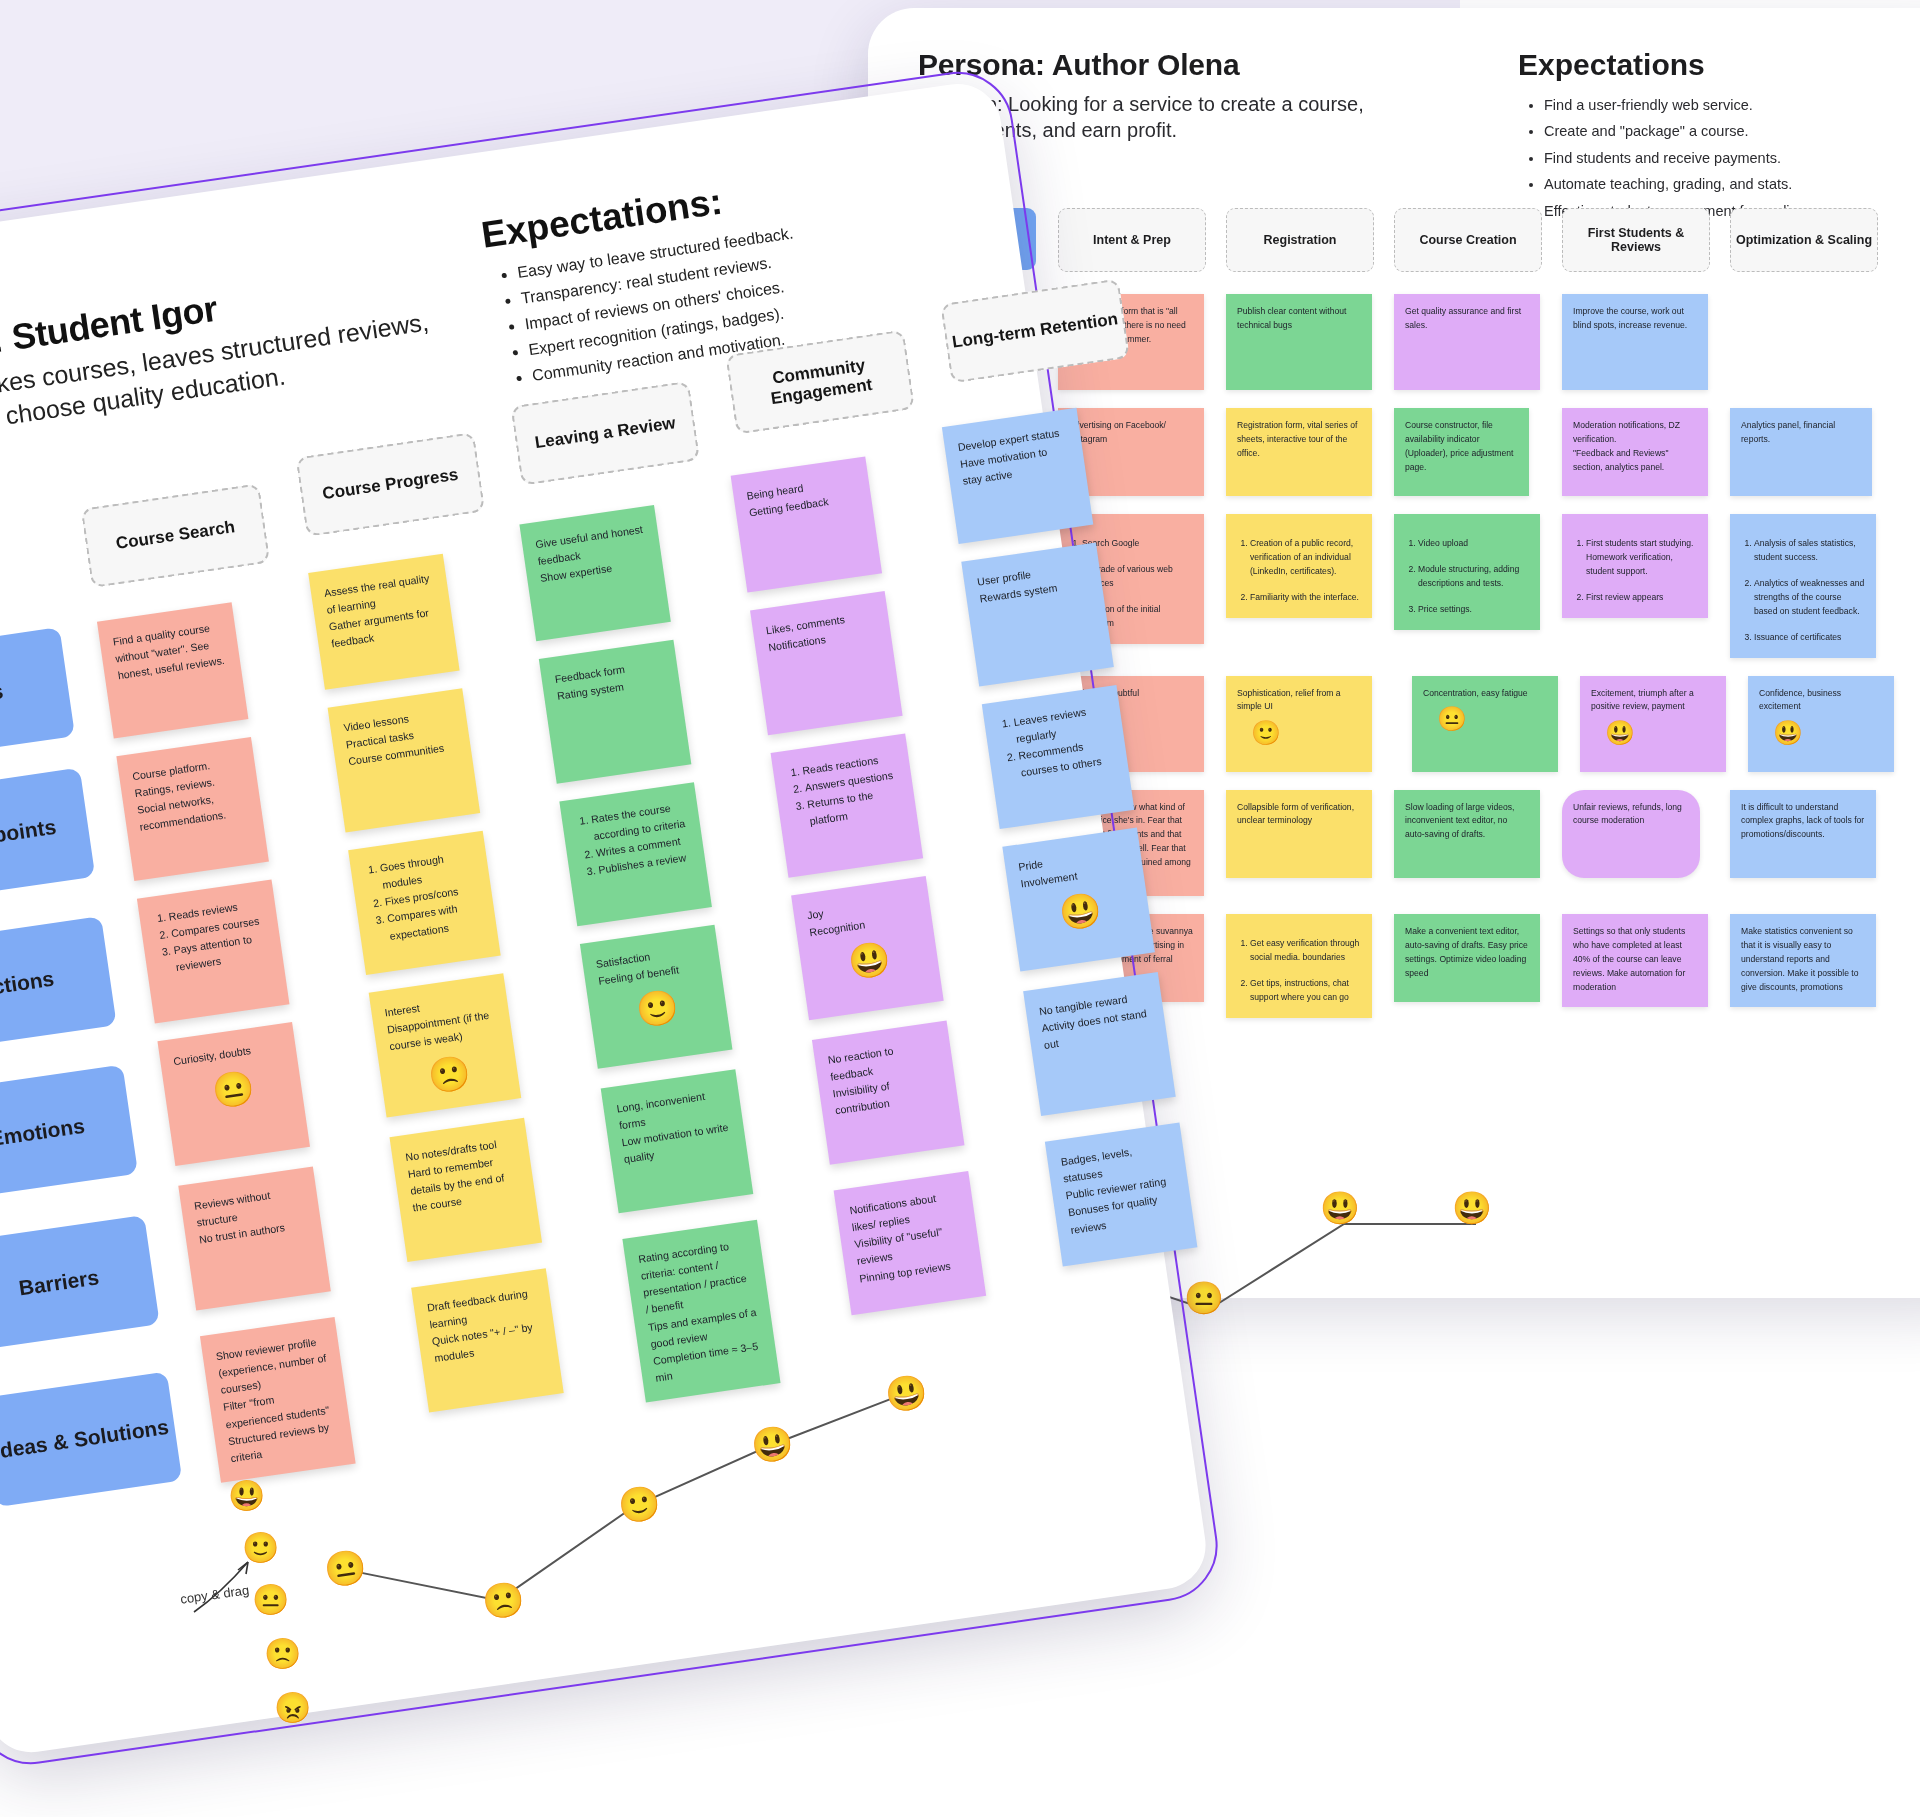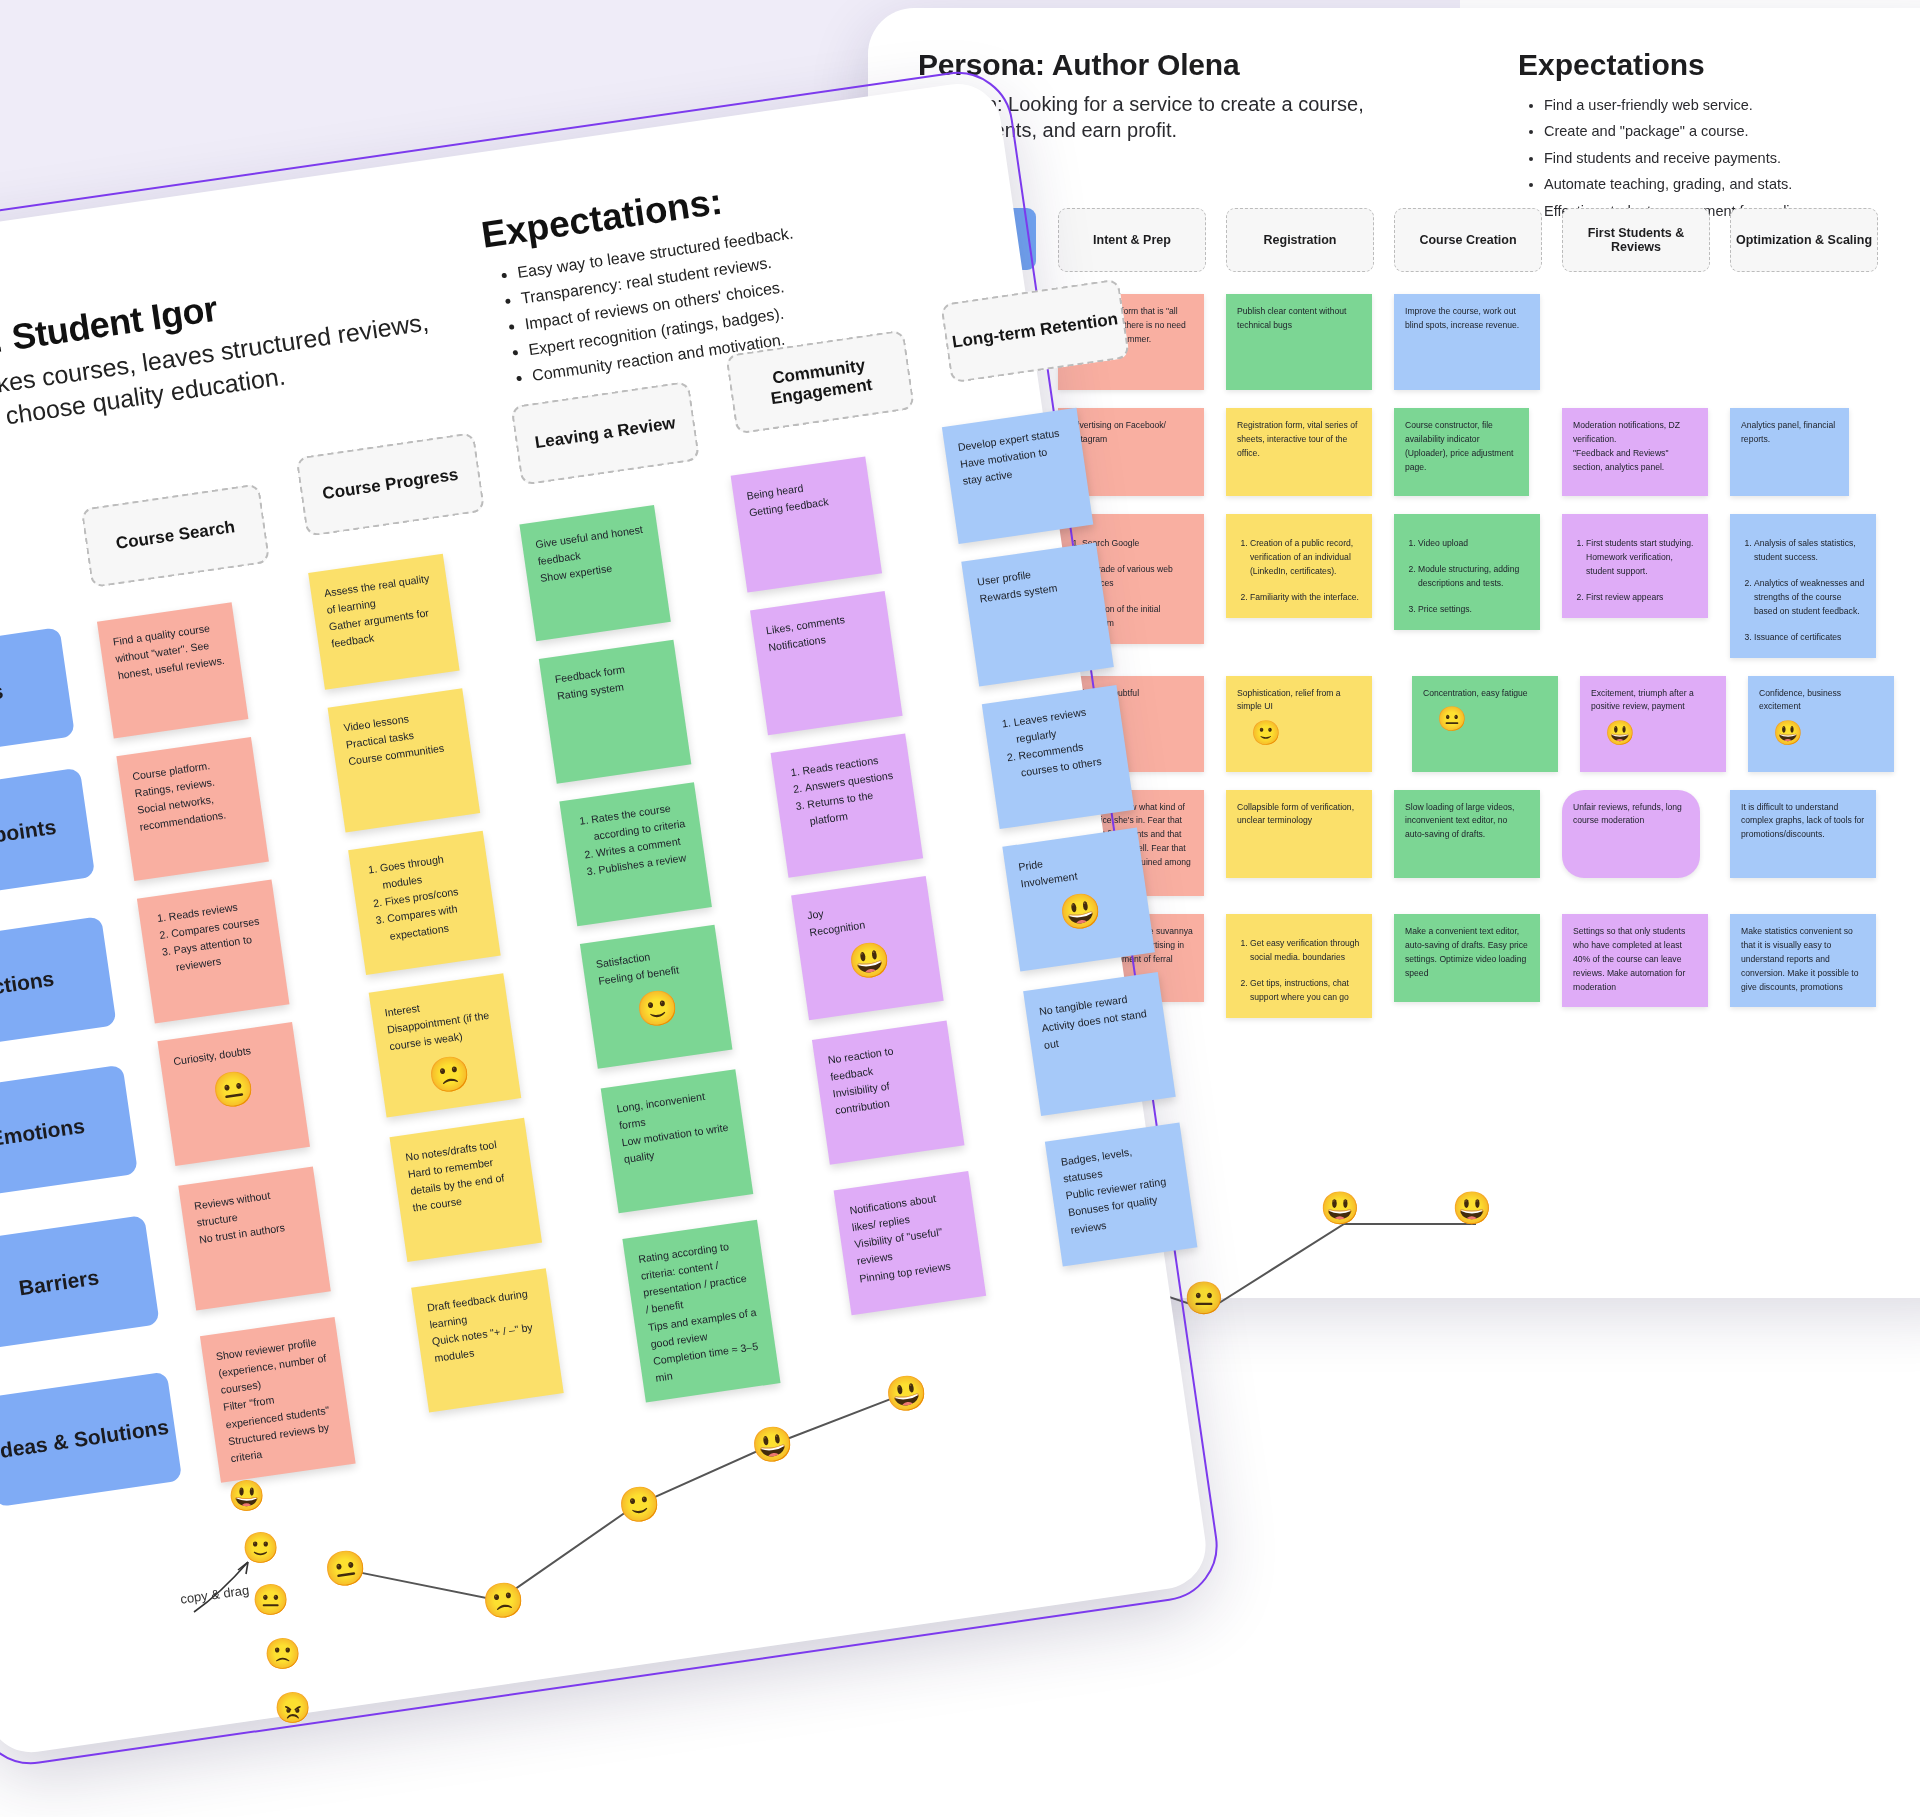--- a/index.html
+++ b/index.html
@@ -159,20 +159,25 @@
           <div class="o-note pink" style="width: 146px; min-height: 96px;">
             <div style="white-space: pre-line;">Know the platform that is "all inclusive" and there is no need to hire a programmer.</div>
           </div>
         </div>
         <div class="o-cell" style="width: 146px; margin-right: 22px;">
           <div class="o-note green" style="width: 146px; min-height: 96px;">
             <div style="white-space: pre-line;">Publish clear content without technical bugs</div>
           </div>
         </div>
         <div class="o-cell" style="width: 146px; margin-right: 22px;">
+          <div class="o-note purple" style="width: 146px; min-height: 96px;">
+            <div style="white-space: pre-line;">Get quality assurance and first sales.</div>
+          </div>
+        </div>
+        <div class="o-cell" style="width: 146px; margin-right: 22px;">
           <div class="o-note blue" style="width: 146px; min-height: 96px;">
             <div style="white-space: pre-line;">Improve the course, work out blind spots, increase revenue.</div>
           </div>
         </div>
       </div>
       <div class="o-row" style="margin-bottom: 18px; align-items: flex-start;">
         <div style="width: 170px; flex: 0 0 auto;"></div>
         <div class="o-cell" style="width: 146px; margin-right: 22px;">
           <div class="o-note pink" style="width: 146px; min-height: 88px;">
             <div style="white-space: pre-line;">Advertising on Facebook/ Instagram</div>
@@ -188,21 +193,21 @@
             <div style="white-space: pre-line;">Course constructor, file availability indicator (Uploader), price adjustment page.</div>
           </div>
         </div>
         <div class="o-cell" style="width: 146px; margin-right: 22px;">
           <div class="o-note purple" style="width: 146px; min-height: 88px;">
             <div style="white-space: pre-line;">Moderation notifications, DZ verification.
 "Feedback and Reviews" section, analytics panel.</div>
           </div>
         </div>
         <div class="o-cell" style="width: 146px; margin-right: 22px;">
-          <div class="o-note blue" style="width: 119px; min-height: 88px;">
+          <div class="o-note blue" style="width: 142px; min-height: 88px;">
             <div style="white-space: pre-line;">Analytics panel, financial reports.</div>
           </div>
         </div>
       </div>
       <div class="o-row" style="margin-bottom: 18px; align-items: flex-start;">
         <div style="width: 170px; flex: 0 0 auto;"></div>
         <div class="o-cell" style="width: 146px; margin-right: 22px;">
           <div class="o-note pink" style="width: 146px; min-height: 88px;">
             <ol>
               <li>Search Google</li>

